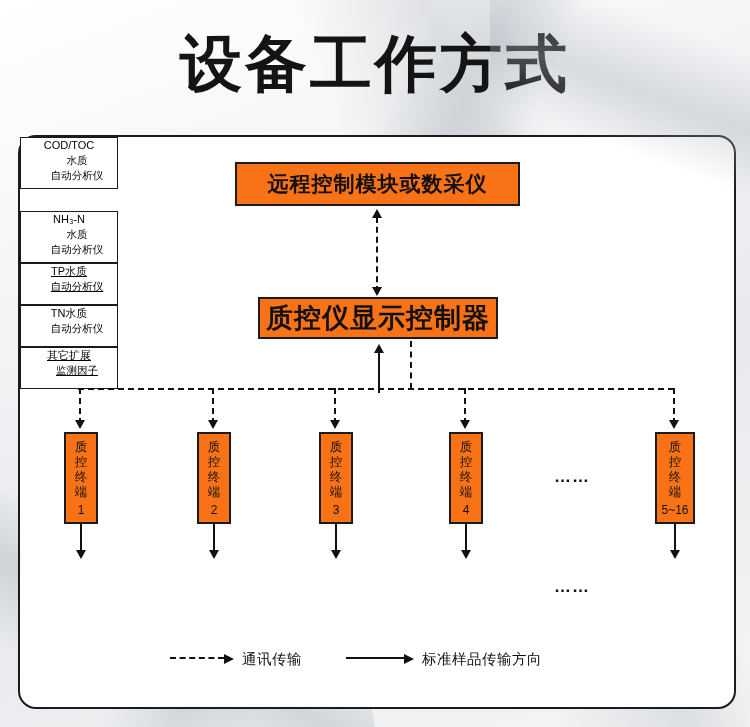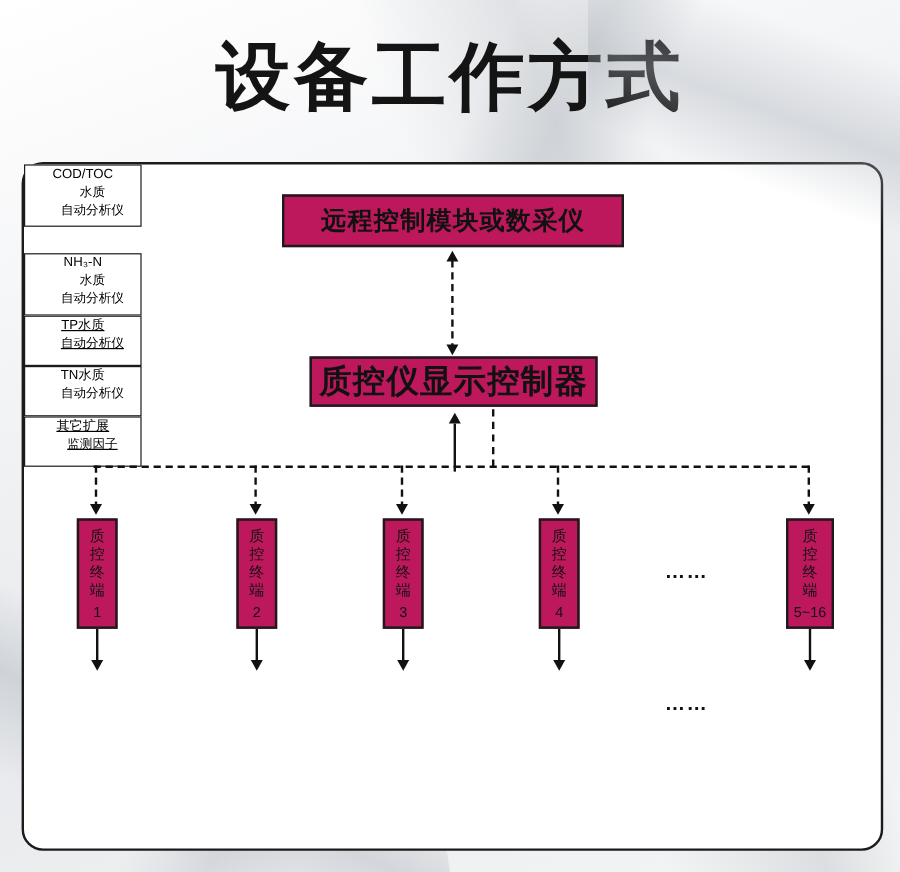--- a/index.html
+++ b/index.html
@@ -75,21 +75,21 @@
     left: 0;
     top: 0;
     width: 714px;
     height: 570px;
   }
 
   
   .node {
     position: absolute;
     box-sizing: border-box;
-    background: #be185d;
+    background: #f97316;
     border: 2px solid #1b1b1b;
     color: #111;
     display: flex;
     align-items: center;
     justify-content: center;
     text-align: right;
   }
   .node.top {
     font-size: 21px;
     font-weight: bold;
@@ -345,16 +345,26 @@
         <span class="sub">自动分析仪</span>
       </div>
 
       <div class="analyzer" style="left:607px; top:428px; height:40px;text-decoration:underline;">
         <span>其它扩展</span>
         <span class="sub">监测因子</span>
       </div>
 
       <div class="dots" style="left:534px; top:440px;">……</div>
 
+      <div class="legend">
+        <div class="legend-item">
+          <span class="l-dash"></span>
+          <span class="legend-label">通讯传输</span>
+        </div>
+        <div class="legend-item second">
+          <span class="l-solid"></span>
+          <span class="legend-label">标准样品传输方向</span>
+        </div>
+      </div>
 
     </div>
   </div>
 </div>
 
 </body></html>

